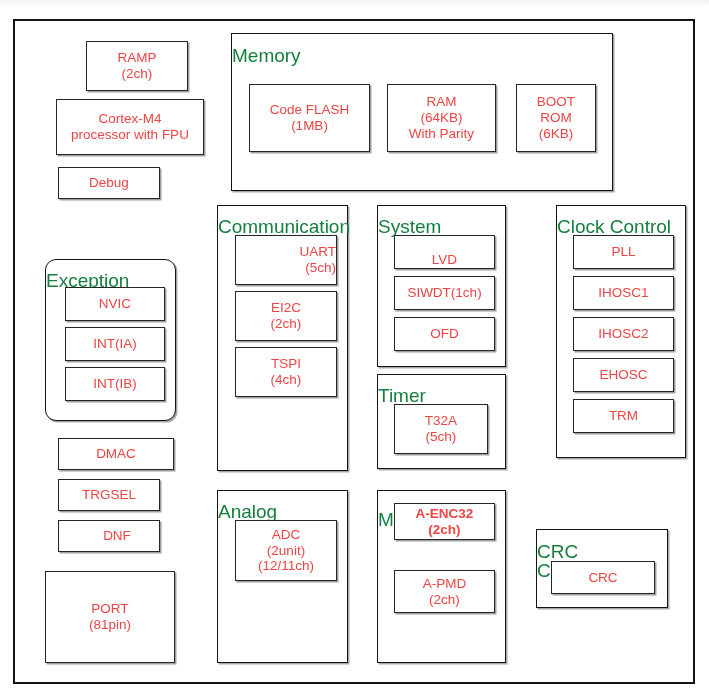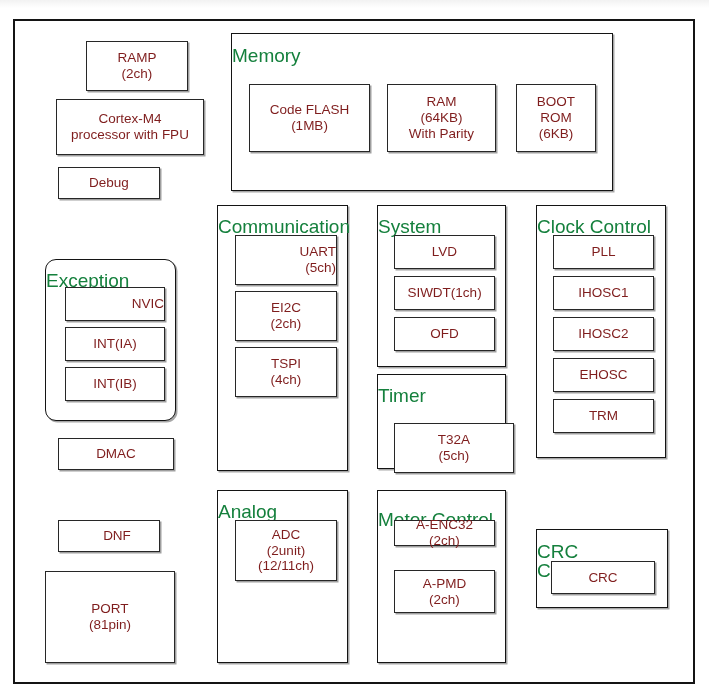--- a/index.html
+++ b/index.html
@@ -44,21 +44,21 @@
     box-sizing: border-box;
     border: 1.4px solid #272727;
     background: #ffffff;
     display: flex;
     flex-direction: column;
     align-items: center;
     justify-content: center;
     text-align: center;
     line-height: 1.18;
     font-size: 13.5px;
-    color: #7f1d1d;
+    color: #ef4444;
     box-shadow: 1.5px 1.5px 0 rgba(80,80,80,0.55);
   }
   
   .group {
     position: absolute;
     box-sizing: border-box;
     border: 1.6px solid #141414;
     background: #ffffff;
     box-shadow: 1.5px 1.5px 0 rgba(80,80,80,0.5);
   }
@@ -115,33 +115,36 @@
     <div class="box" style="left:284px; top:50px; width:80px; height:68px;">
       <span class="line">BOOT</span>
       <span class="line">ROM</span>
       <span class="line">(6KB)</span>
     </div>
   </div>
 
   <div class="group" style="left:45px; top:259px; width:131px; height:162px;border-radius:11px;">
     <div class="group-title" style="top:11px;">Exception</div>
 
-    <div class="box" style="left:19px; top:27px; width:100px; height:34px;align-items:flex-end;">
+    <div class="box" style="left:19px; top:27px; width:100px; height:34px;">
       <span class="line">NVIC</span>
     </div>
     <div class="box" style="left:19px; top:107px; width:100px; height:34px;">
       <span class="line">INT(IB)</span>
     </div>
     <div class="box" style="left:19px; top:67px; width:100px; height:34px;">
       <span class="line">INT(IA)</span>
     </div>
   </div>
 
   <div class="box" style="left:58px; top:438px; width:116px; height:32px;">
     <span class="line">DMAC</span>
+  </div>
+  <div class="box" style="left:58px; top:479px; width:102px; height:32px;">
+    <span class="line">TRGSEL</span>
   </div>
   <div class="box" style="left:58px; top:520px; width:102px; height:32px;padding-left:16px;">
     <span class="line">DNF</span>
   </div>
 
   <div class="box" style="left:45px; top:571px; width:130px; height:92px;">
     <span class="line">PORT</span>
     <span class="line">(81pin)</span>
   </div>
 
@@ -158,41 +161,41 @@
     </div>
     <div class="box" style="left:17px; top:141px; width:102px; height:50px;">
       <span class="line">TSPI</span>
       <span class="line">(4ch)</span>
     </div>
   </div>
 
   <div class="group" style="left:377px; top:205px; width:129px; height:162px;">
     <div class="group-title" style="top:11px;">System</div>
 
-    <div class="box" style="left:16px; top:29px; width:101px; height:34px;">
+    <div class="box" style="left:16px; top:29px; width:101px; height:34px;justify-content:flex-end;">
       <span class="line">LVD</span>
     </div>
     <div class="box" style="left:16px; top:70px; width:101px; height:34px;">
       <span class="line">SIWDT(1ch)</span>
     </div>
     <div class="box" style="left:16px; top:111px; width:101px; height:34px;">
       <span class="line">OFD</span>
     </div>
   </div>
 
   <div class="group" style="left:377px; top:374px; width:129px; height:95px;">
     <div class="group-title" style="top:11px;">Timer</div>
 
-    <div class="box" style="left:16px; top:29px; width:120px; height:50px;margin-top:19px;">
+    <div class="box" style="left:16px; top:29px; width:94px; height:50px;">
       <span class="line">T32A</span>
       <span class="line">(5ch)</span>
     </div>
   </div>
 
-  <div class="group" style="left:536px; top:205px; width:130px; height:253px;">
+  <div class="group" style="left:556px; top:205px; width:130px; height:253px;">
     <div class="group-title" style="top:11px;">Clock Control</div>
 
     <div class="box" style="left:16px; top:29px; width:101px; height:34px;">
       <span class="line">PLL</span>
     </div>
     <div class="box" style="left:16px; top:70px; width:101px; height:34px;">
       <span class="line">IHOSC1</span>
     </div>
     <div class="box" style="left:16px; top:111px; width:101px; height:34px;">
       <span class="line">IHOSC2</span>
@@ -211,21 +214,21 @@
     <div class="box" style="left:17px; top:29px; width:102px; height:61px;">
       <span class="line">ADC</span>
       <span class="line">(2unit)</span>
       <span class="line">(12/11ch)</span>
     </div>
   </div>
 
   <div class="group" style="left:377px; top:490px; width:129px; height:173px;">
     <div class="group-title" style="top:11px;margin-top:8px;">Motor Control</div>
 
-    <div class="box" style="left:16px; top:29px; width:101px; height:26px;">
+    <div class="box" style="left:16px; top:12px; width:101px; height:37px;font-weight:bold;">
       <span class="line">A-ENC32</span>
       <span class="line">(2ch)</span>
     </div>
     <div class="box" style="left:16px; top:79px; width:101px; height:43px;">
       <span class="line">A-PMD</span>
       <span class="line">(2ch)</span>
     </div>
   </div>
 
   <div class="group" style="left:536px; top:529px; width:132px; height:79px;">

